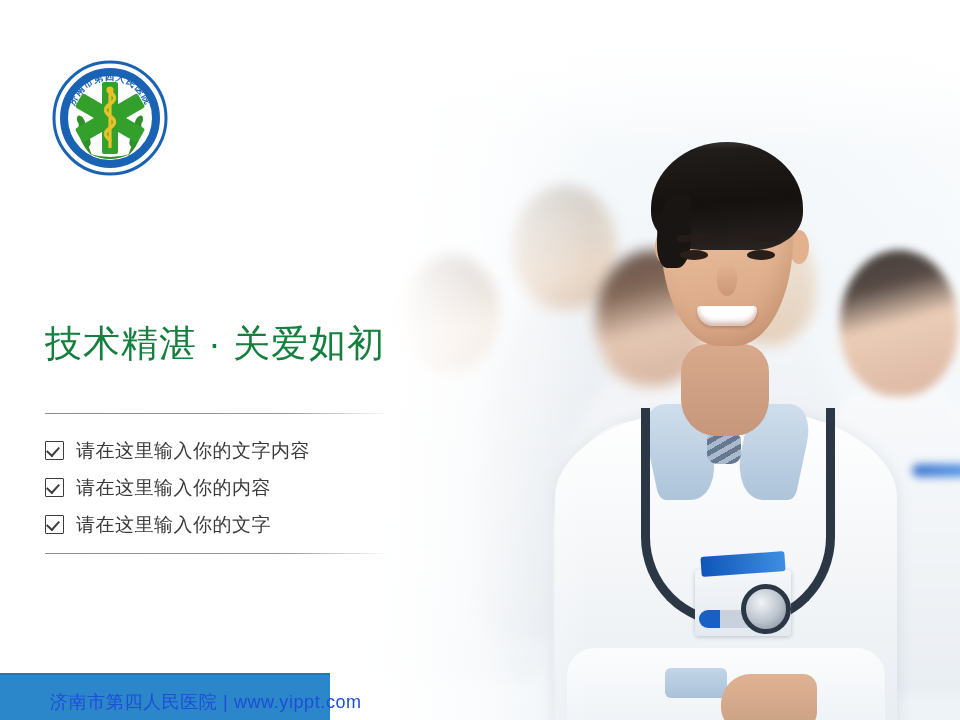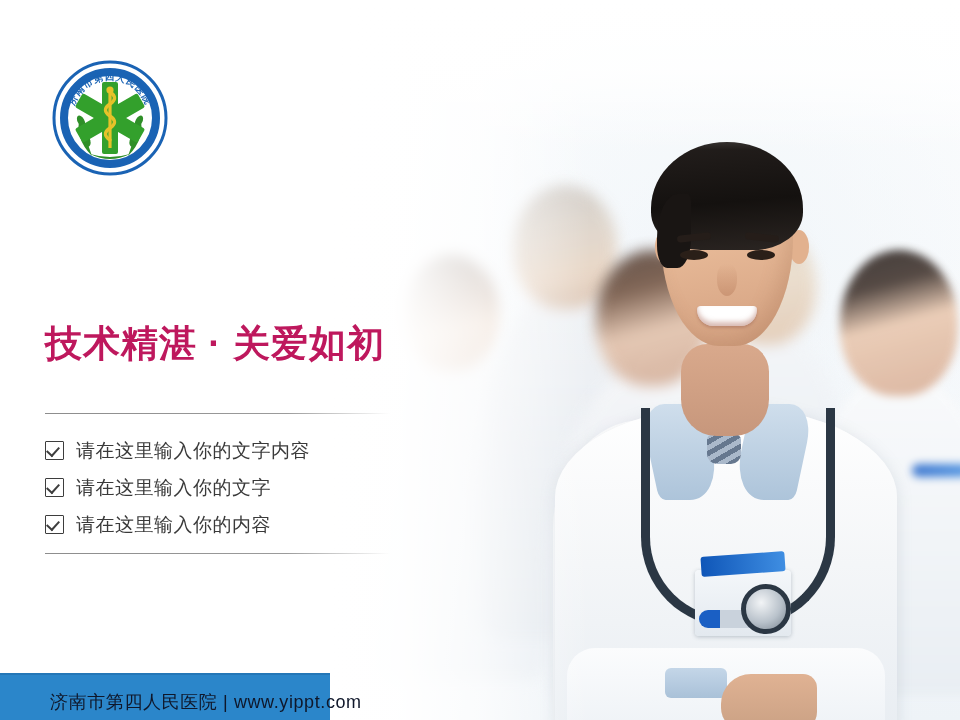--- a/index.html
+++ b/index.html
@@ -248,22 +248,22 @@
   }
   .logo svg { display: block; width: 120px; height: 120px; }
 
   .title {
     position: absolute; left: 45px; top: 244px;
     font-size: 57px; font-weight: 700; letter-spacing: 1px;
     color: #2d81c4; line-height: 1.08; white-space: nowrap;
   }
   .subtitle {
     position: absolute; left: 45px; top: 322px;
-    font-size: 37px; font-weight: 700; letter-spacing: 1px;
-    color: #be185d; line-height: 1.2; white-space: nowrap; text-align: right;
+    font-size: 37px; font-weight: 400; letter-spacing: 1px;
+    color: #15803d; line-height: 1.2; white-space: nowrap; text-align: right;
   }
 
   .rule {
     position: absolute; left: 45px; width: 345px; height: 1px;
     background: linear-gradient(90deg, #8d8d8d 0%, #9b9b9b 70%, rgba(170,170,170,0) 100%);
   }
   .rule-top { top: 413px; }
   .rule-bottom { top: 553px; }
 
   .bullets {
@@ -283,21 +283,21 @@
     border-width: 0 2.2px 2.2px 0; transform: rotate(42deg);
   }
 
   
   .footer {
     position: absolute; left: 0; bottom: 0; width: 960px; height: 45px;
     background: #2b86ca; border-top: 2px solid #2477b7; z-index: 1;
   }
   .footer-text {
     position: absolute; left: 50px; top: 690px;
-    font-size: 18px; color: #0f172a; letter-spacing: .6px; z-index: 9;
+    font-size: 18px; color: #1d4ed8; letter-spacing: .6px; z-index: 9;
     white-space: nowrap;
   }
 </style>
 </head>
 <body>
 
 <div class="slide">
 
   <div class="footer"></div>
 
@@ -404,25 +404,25 @@
 
     <div class="rule rule-top"></div>
 
     <div class="bullets">
       <div class="bullet">
         <span class="cbox"></span>
         <span>请在这里输入你的文字内容</span>
       </div>
       <div class="bullet">
         <span class="cbox"></span>
-        <span>请在这里输入你的文字</span>
+        <span>请在这里输入你的内容</span>
       </div>
       <div class="bullet">
         <span class="cbox"></span>
-        <span>请在这里输入你的内容</span>
+        <span>请在这里输入你的文字</span>
       </div>
     </div>
 
     <div class="rule rule-bottom"></div>
   </div>
 
   <div class="footer-text">济南市第四人民医院 | www.yippt.com</div>
 
 </div>
 

